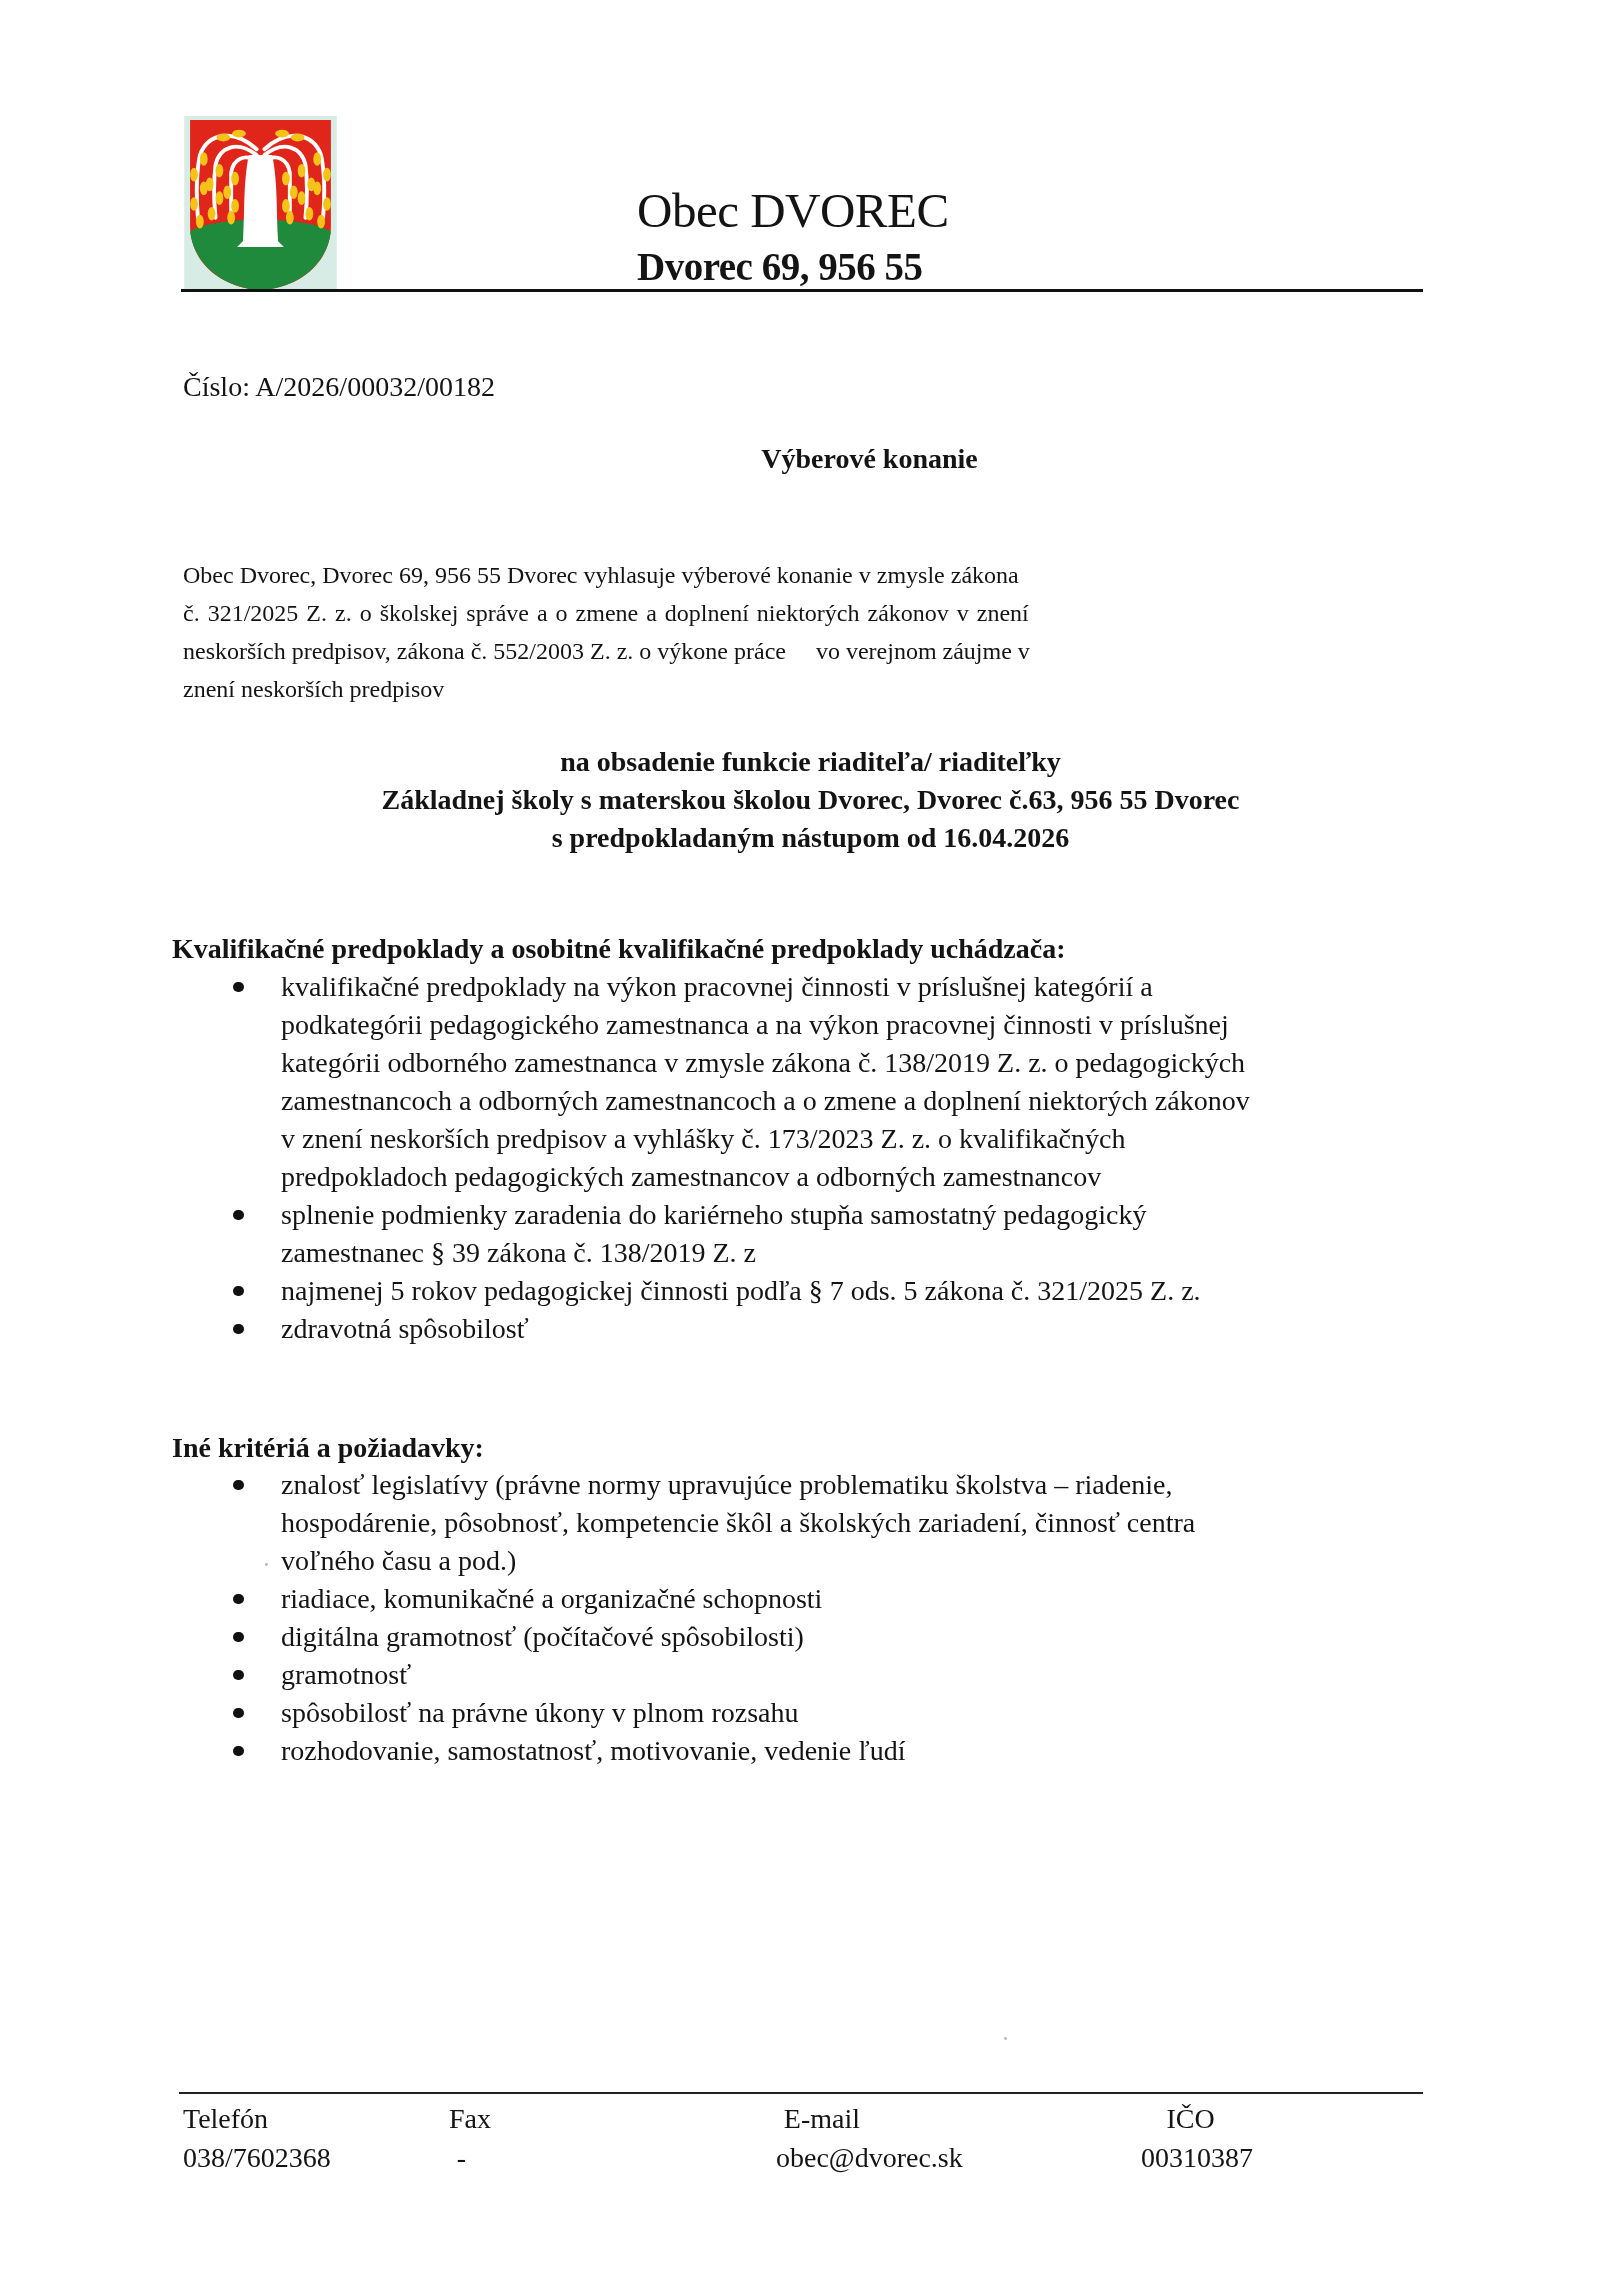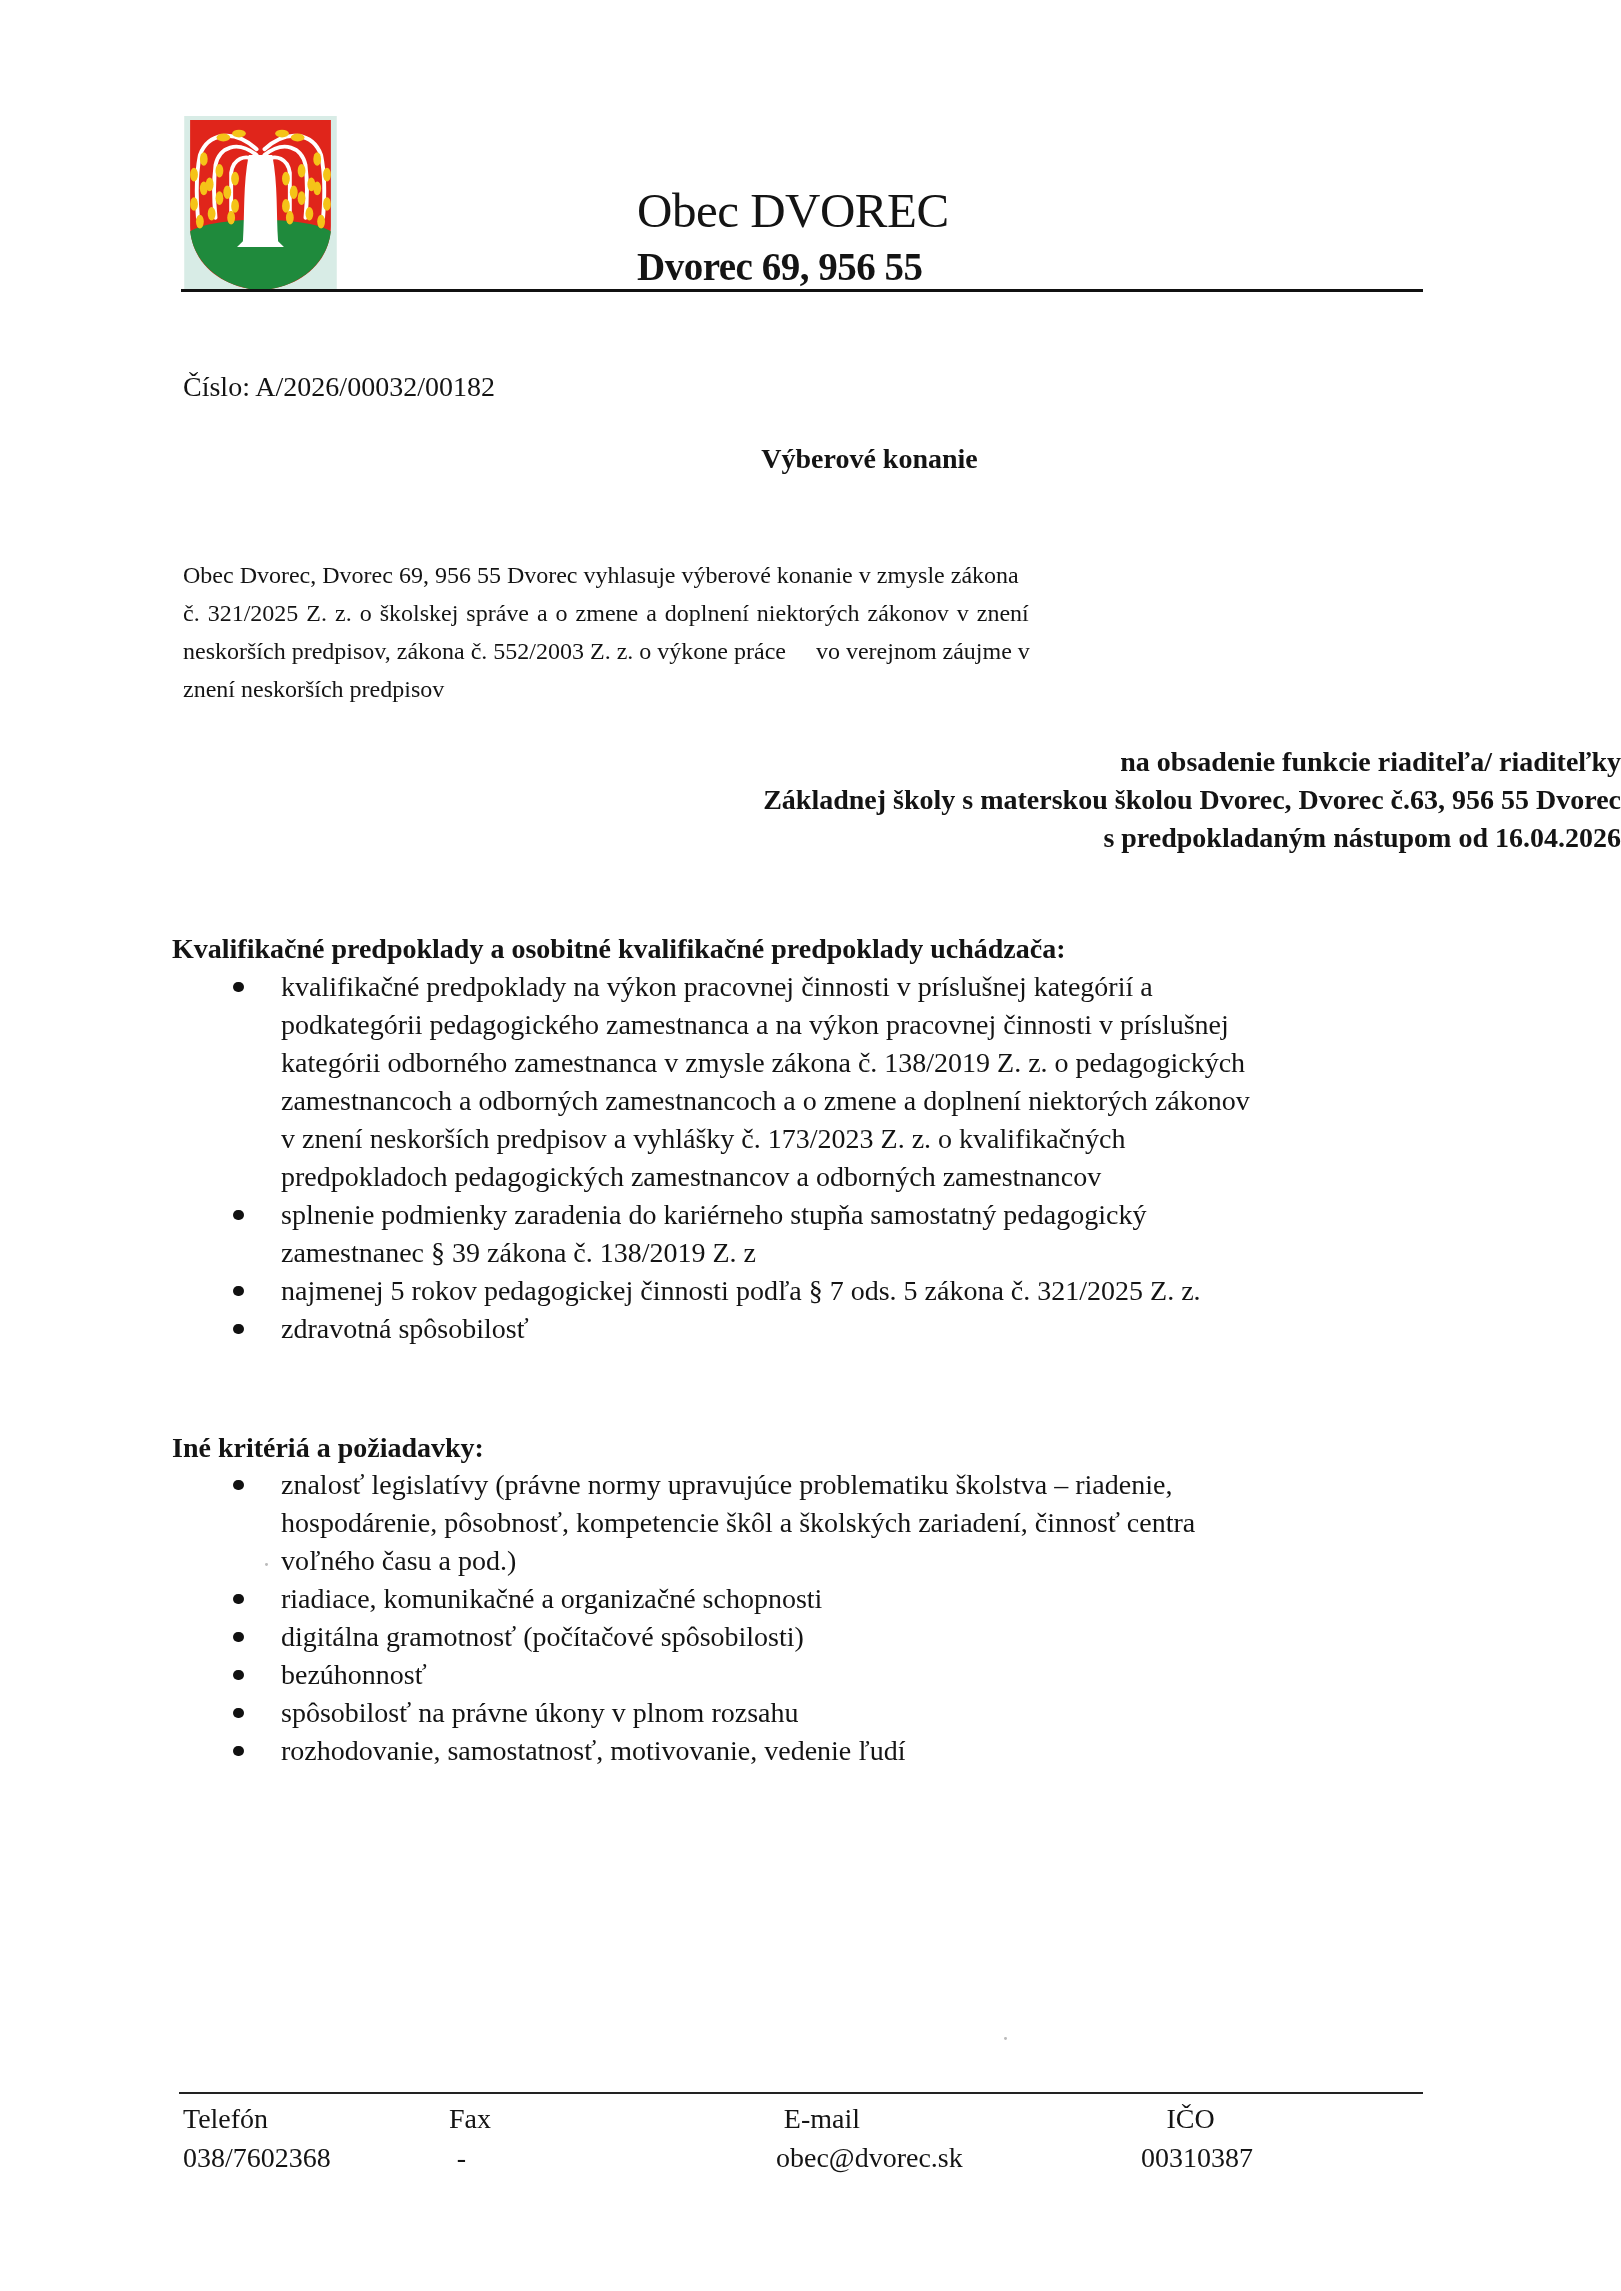--- a/index.html
+++ b/index.html
@@ -79,21 +79,21 @@
     .position {
       position: absolute;
       left: 0;
       width: 1621px;
       top: 743px;
       text-align: center;
       font-size: 28px;
       font-weight: bold;
       line-height: 38px;
     }
-    .position .line { display: block; text-align: right; }
+    .position .line { display: block; }
     .section-heading {
       position: absolute;
       left: 172px;
       font-size: 28px;
       font-weight: bold;
       line-height: 37px;
     }
     .bullet-list {
       position: absolute;
       left: 0;
@@ -253,21 +253,21 @@
   <li>
     <span class="dot"></span>
     <span class="text-line">riadiace, komunikačné a organizačné schopnosti</span>
   </li>
   <li>
     <span class="dot"></span>
     <span class="text-line">digitálna gramotnosť (počítačové spôsobilosti)</span>
   </li>
   <li>
     <span class="dot"></span>
-    <span class="text-line">bezúhonnosť</span>
+    <span class="text-line">gramotnosť</span>
   </li>
   <li>
     <span class="dot"></span>
     <span class="text-line">spôsobilosť na právne úkony v plnom rozsahu</span>
   </li>
   <li>
     <span class="dot"></span>
     <span class="text-line">rozhodovanie, samostatnosť, motivovanie, vedenie ľudí</span>
   </li>
 </ul>

